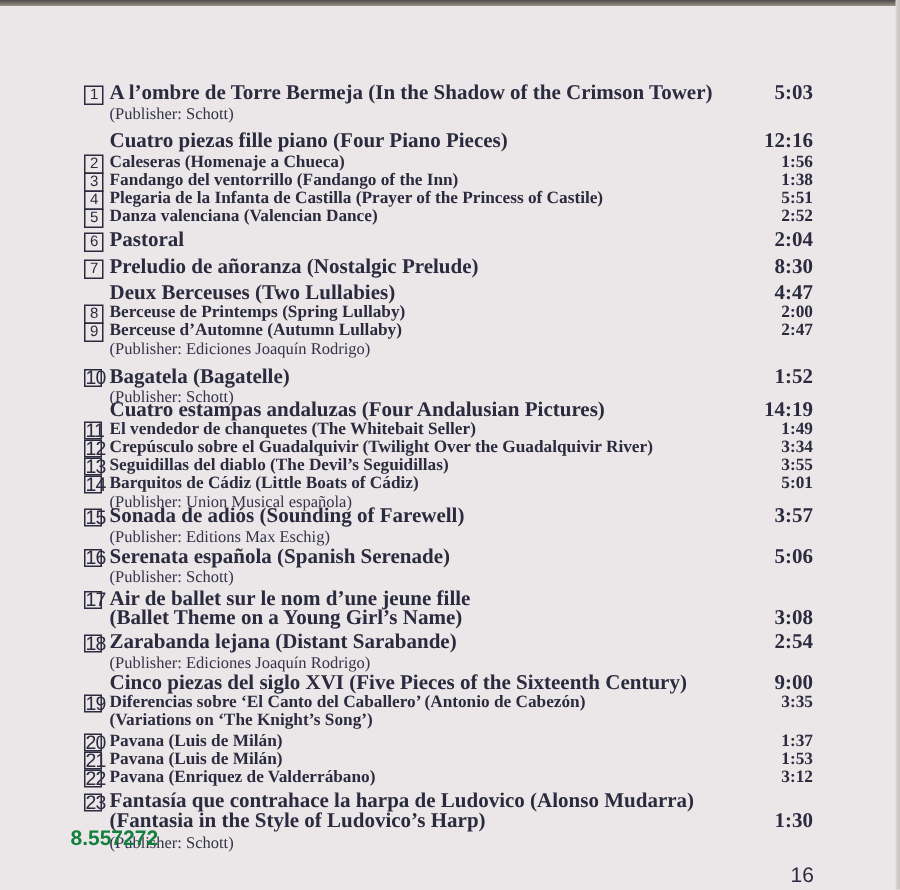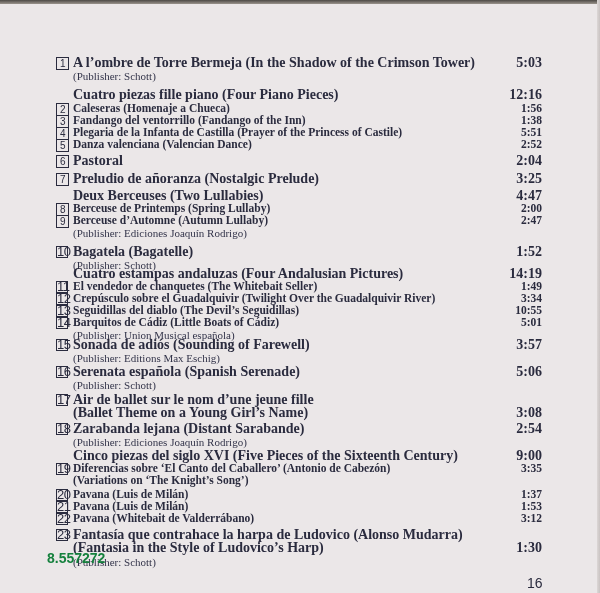--- a/index.html
+++ b/index.html
@@ -97,21 +97,21 @@
 
   <div class="row" style="top:98px">
     <span class="num" style="top:2px">6</span>
     <span class="title big" style="top:0">Pastoral</span>
     <span class="time big" style="top:0">2:04</span>
   </div>
 
   <div class="row" style="top:116px">
     <span class="num" style="top:2px">7</span>
     <span class="title big" style="top:0">Preludio de añoranza (Nostalgic Prelude)</span>
-    <span class="time big" style="top:0">3:25</span>
+    <span class="time big" style="top:0">8:30</span>
   </div>
 
   <div class="row" style="top:133px">
     <span class="title big" style="top:0">Deux Berceuses (Two Lullabies)</span>
     <span class="time big" style="top:0">4:47</span>
   </div>
   <div class="row" style="top:147px">
     <span class="num" style="top:1px">8</span>
     <span class="title med" style="top:0">Berceuse de Printemps (Spring Lullaby)</span>
     <span class="time med" style="top:0">2:00</span>
@@ -140,21 +140,21 @@
     <span class="time med" style="top:0">1:49</span>
   </div>
   <div class="row" style="top:237px">
     <span class="num small" style="top:1px">12</span>
     <span class="title med" style="top:0">Crepúsculo sobre el Guadalquivir (Twilight Over the Guadalquivir River)</span>
     <span class="time med" style="top:0">3:34</span>
   </div>
   <div class="row" style="top:249px">
     <span class="num small" style="top:1px">13</span>
     <span class="title med" style="top:0">Seguidillas del diablo (The Devil’s Seguidillas)</span>
-    <span class="time med" style="top:0">10:55</span>
+    <span class="time med" style="top:0">3:55</span>
   </div>
   <div class="row" style="top:261px">
     <span class="num small" style="top:1px">14</span>
     <span class="title med" style="top:0">Barquitos de Cádiz (Little Boats of Cádiz)</span>
     <span class="time med" style="top:0">5:01</span>
     <span class="pub" style="top:13px">(Publisher: Union Musical española)</span>
   </div>
 
   <div class="row" style="top:282px">
     <span class="num small" style="top:2px">15</span>
@@ -199,21 +199,21 @@
     <span class="title med" style="top:0">Pavana (Luis de Milán)</span>
     <span class="time med" style="top:0">1:37</span>
   </div>
   <div class="row" style="top:445px">
     <span class="num small" style="top:1px">21</span>
     <span class="title med" style="top:0">Pavana (Luis de Milán)</span>
     <span class="time med" style="top:0">1:53</span>
   </div>
   <div class="row" style="top:457px">
     <span class="num small" style="top:1px">22</span>
-    <span class="title med" style="top:0">Pavana (Whitebait de Valderrábano)</span>
+    <span class="title med" style="top:0">Pavana (Enriquez de Valderrábano)</span>
     <span class="time med" style="top:0">3:12</span>
   </div>
 
   <div class="row" style="top:472px">
     <span class="num small" style="top:2px">23</span>
     <span class="title big" style="top:0">Fantasía que contrahace la harpa de Ludovico (Alonso Mudarra)</span>
     <span class="title big" style="top:13px">(Fantasia in the Style of Ludovico’s Harp)</span>
     <span class="time big" style="top:13px">1:30</span>
     <span class="pub" style="top:29px">(Publisher: Schott)</span>
   </div>

